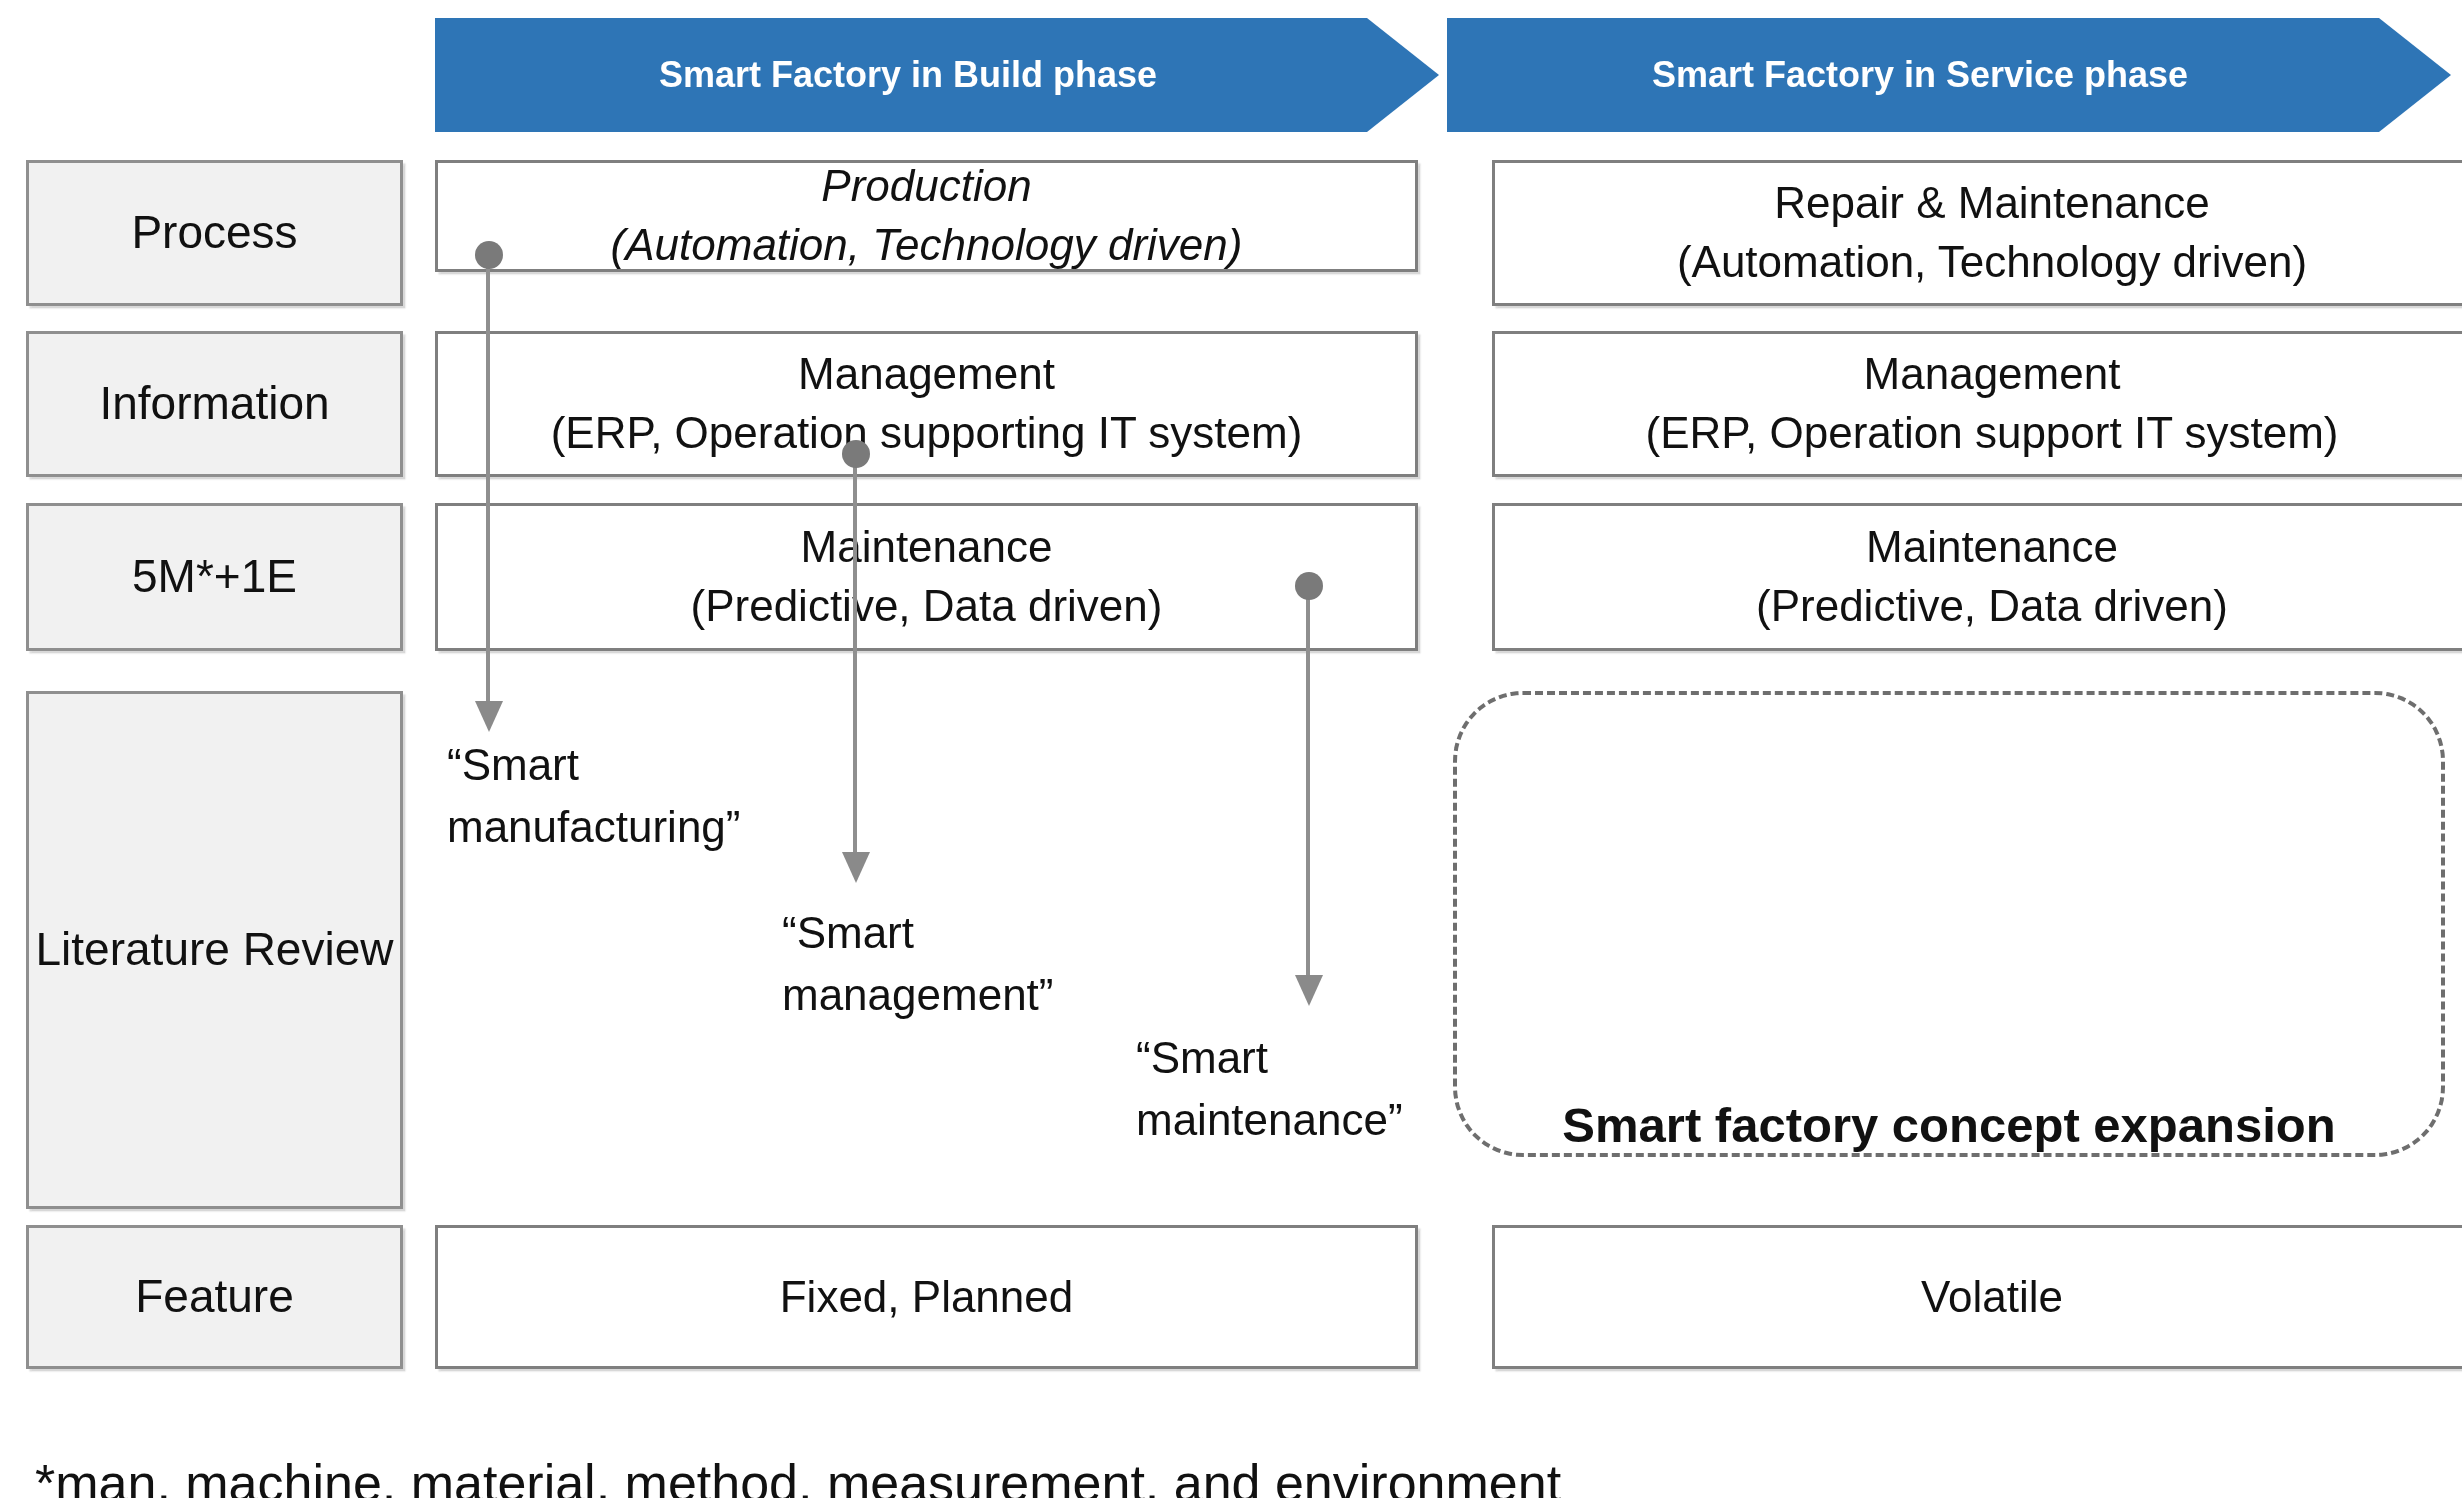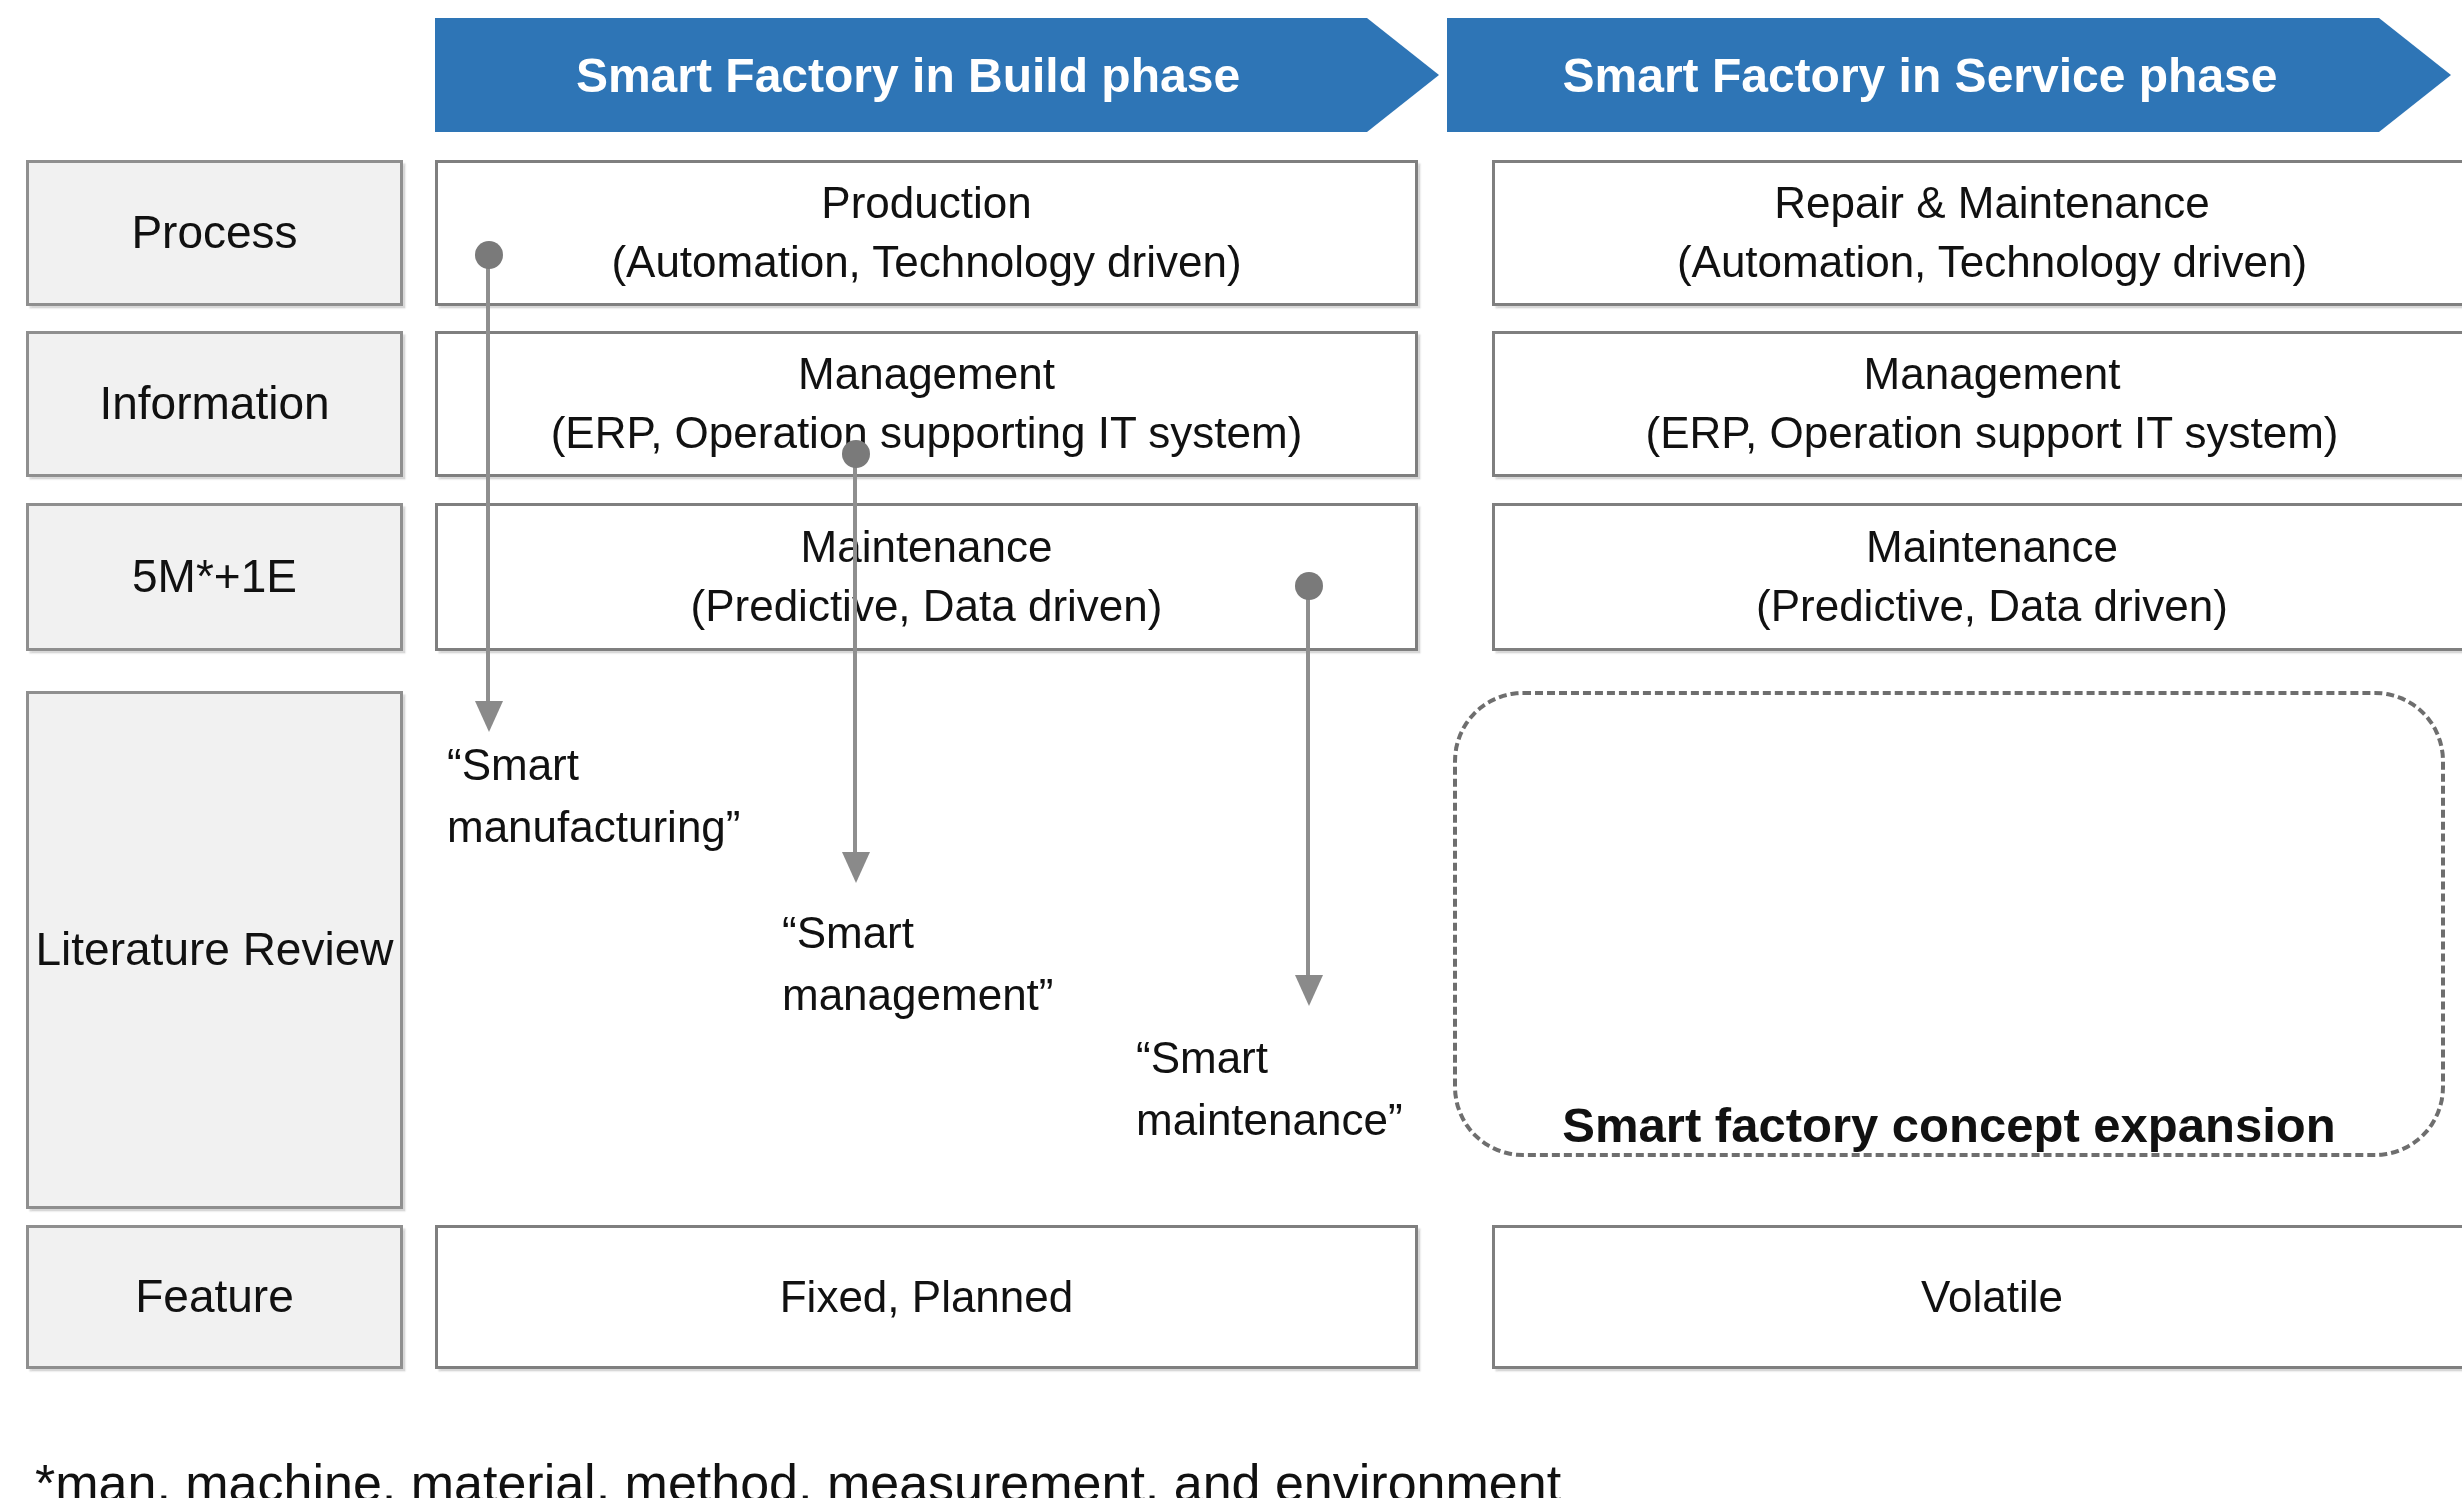--- a/index.html
+++ b/index.html
@@ -3,21 +3,21 @@
 <meta charset="utf-8">
 <style>
   html,body{margin:0;padding:0;background:#ffffff;}
   body{width:2462px;height:1499px;font-family:"Liberation Sans","DejaVu Sans",sans-serif;color:#111;}
   #canvas{position:relative;width:2462px;height:1499px;background:#ffffff;overflow:hidden;}
 
   .hdr-arrow{
     position:absolute;top:18px;height:114px;background:#2E75B6;
     clip-path:polygon(0 0, calc(100% - 72px) 0, 100% 50%, calc(100% - 72px) 100%, 0 100%);
     display:flex;align-items:center;justify-content:center;
-    color:#ffffff;font-weight:bold;font-size:48px;
+    color:#ffffff;font-weight:bold;font-size:36px;
     padding-right:58px;box-sizing:border-box;
     filter:drop-shadow(2.5px 2.5px 0.8px #bcbcbc);
   }
 
   .row-label{
     position:absolute;left:26px;width:377px;
     background:#F1F1F1;border:3.3px solid #8F8F8F;box-sizing:border-box;
     box-shadow:2.5px 3.3px 1.6px #d8d8d8;
     display:flex;align-items:center;justify-content:center;
     font-weight:normal;font-size:46px;text-align:center;line-height:1.25;
@@ -74,21 +74,21 @@
   <div class="row-label" style="top:503px;height:148px;">
     <span class="txt">5M*+1E</span>
   </div>
   <div class="row-label" style="top:691px;height:518px;">
     <span class="txt">Literature Review</span>
   </div>
   <div class="row-label" style="top:1225px;height:144px;">
     <span class="txt">Feature</span>
   </div>
 
-  <div class="cell col-build" style="top:160px;height:146px;">
+  <div class="cell col-build" style="top:160px;height:112px;font-style:italic;">
     <span class="txt">Production
 (Automation, Technology driven)</span>
   </div>
   <div class="cell col-build" style="top:331px;height:146px;">
     <span class="txt">Management
 (ERP, Operation supporting IT system)</span>
   </div>
   <div class="cell col-build" style="top:503px;height:148px;">
     <span class="txt">Maintenance
 (Predictive, Data driven)</span>

